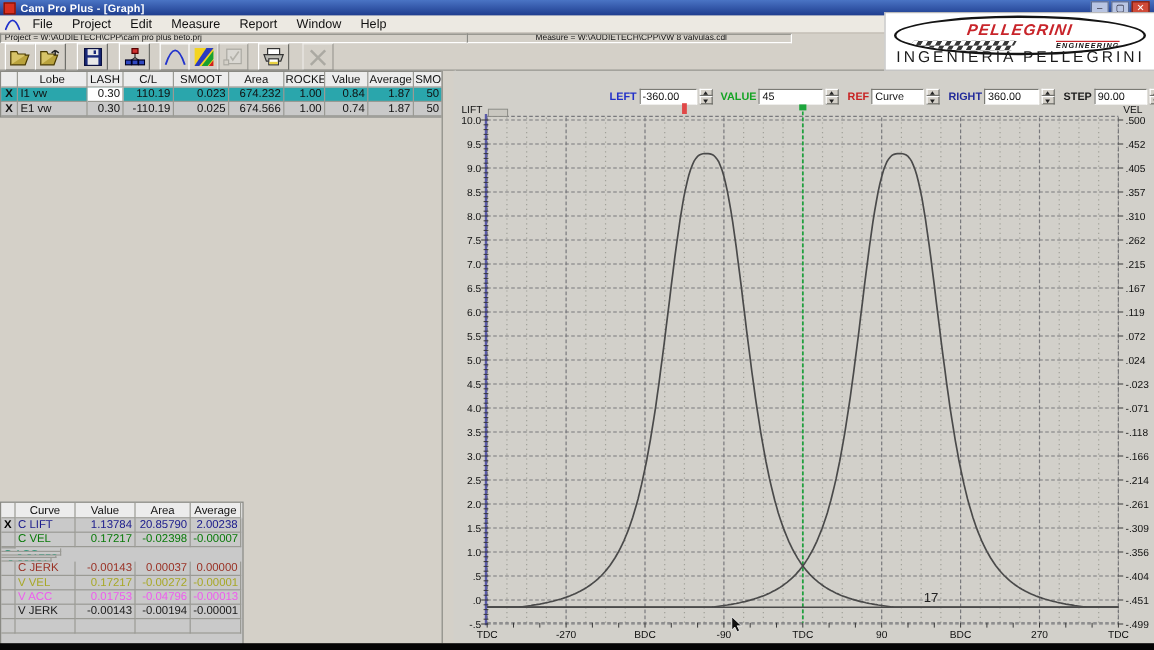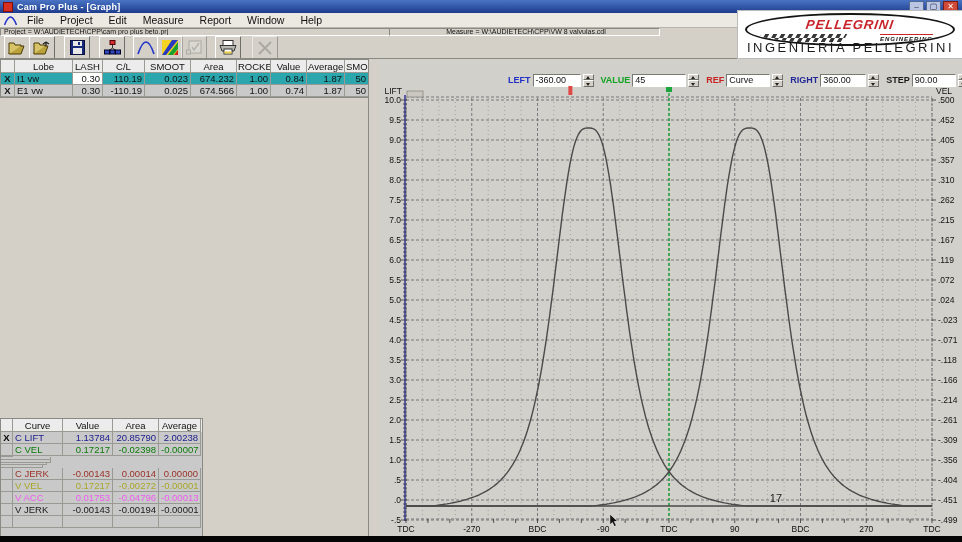--- a/index.html
+++ b/index.html
@@ -248,21 +248,21 @@
         <div class="tcell ctr" style="width: 12px; color: rgb(0, 0, 0); font-weight: bold;"></div>
         <div class="tcell " style="width: 50px;">C ACC</div>
         <div class="tcell num" style="width: 50px;">0.01753</div>
         <div class="tcell num" style="width: 46px;">-0.00424</div>
         <div class="tcell num" style="width: 42px;">-0.00001</div>
       </div>
       <div class="trow" style="color: rgb(154, 50, 38);">
         <div class="tcell ctr" style="width: 12px; color: rgb(0, 0, 0); font-weight: bold;"></div>
         <div class="tcell " style="width: 50px;">C JERK</div>
         <div class="tcell num" style="width: 50px;">-0.00143</div>
-        <div class="tcell num" style="width: 46px;">0.00014</div>
+        <div class="tcell num" style="width: 46px;">0.00037</div>
         <div class="tcell num" style="width: 42px;">0.00000</div>
       </div>
       <div class="trow" style="color: rgb(168, 168, 40);">
         <div class="tcell ctr" style="width: 12px; color: rgb(0, 0, 0); font-weight: bold;"></div>
         <div class="tcell " style="width: 50px;">V VEL</div>
         <div class="tcell num" style="width: 50px;">0.17217</div>
         <div class="tcell num" style="width: 46px;">-0.00272</div>
         <div class="tcell num" style="width: 42px;">-0.00001</div>
       </div>
       <div class="trow" style="color: rgb(238, 92, 238);">

